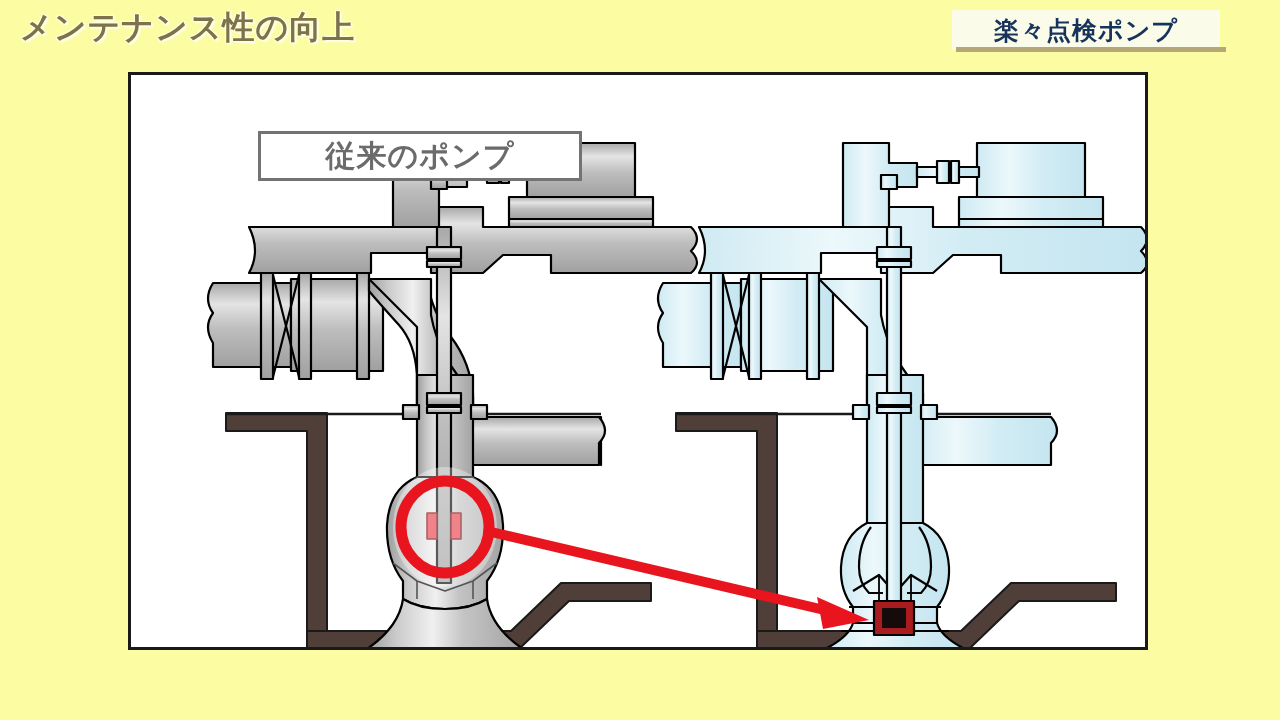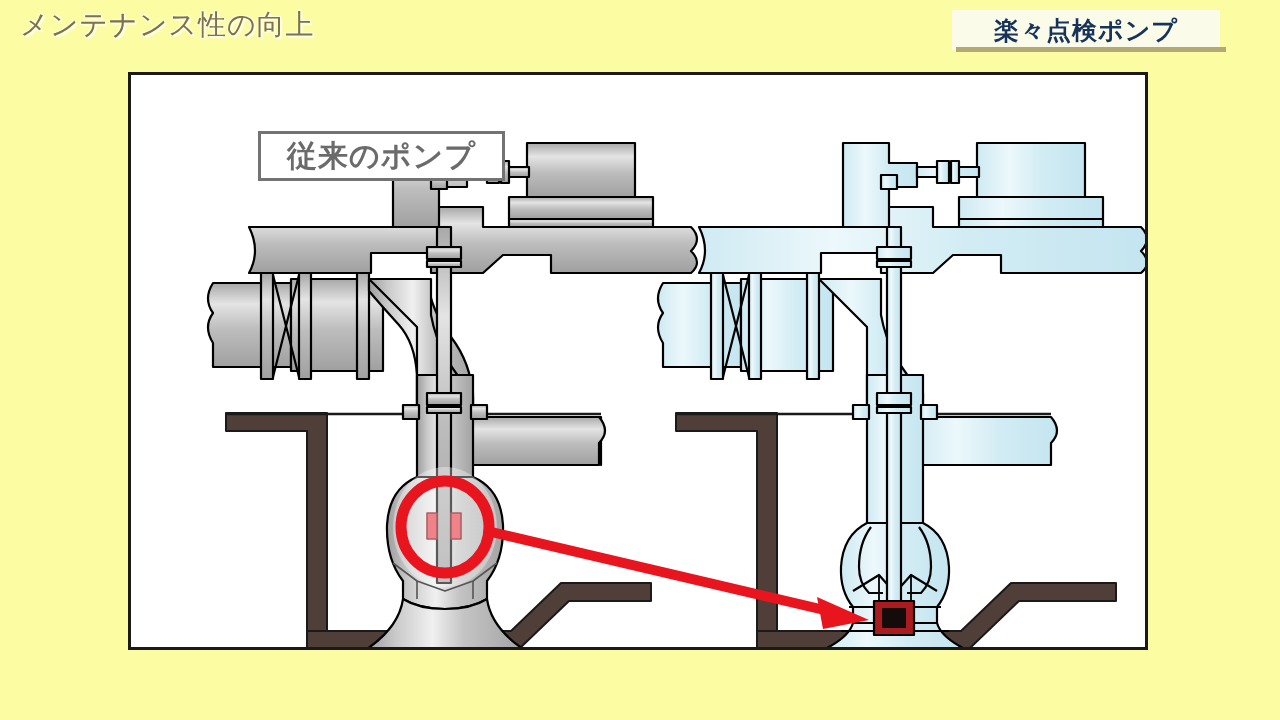--- a/index.html
+++ b/index.html
@@ -18,22 +18,22 @@
     width: 1280px;
     height: 720px;
     background: #fcfca3;
     overflow: hidden;
   }
   
   #slide-title {
     position: absolute;
     left: 20px;
     top: 6px;
-    font-size: 28px;
-    font-weight: normal;
+    font-size: 32px;
+    font-weight: bold;
     letter-spacing: 1px;
     color: #7d7249;
     text-shadow:
        1px  1px 0 #ffffe0,
       -1px  1px 0 #ffffe0,
        1px -1px 0 #ffffe0,
       -1px -1px 0 #ffffe0,
        2px  2px 2px rgba(255,255,255,0.9);
     white-space: nowrap;
   }
@@ -81,21 +81,21 @@
     top: 0;
     width: 1014px;
     height: 572px;
     display: block;
   }
   
   #legend-box {
     position: absolute;
     left: 258px;
     top: 131px;
-    width: 247px;
+    width: 324px;
     height: 50px;
     background: #ffffff;
     border: 3px solid #737373;
     box-sizing: border-box;
     display: flex;
     align-items: center;
     justify-content: center;
   }
   #legend-box .legend-text {
     font-size: 30px;

